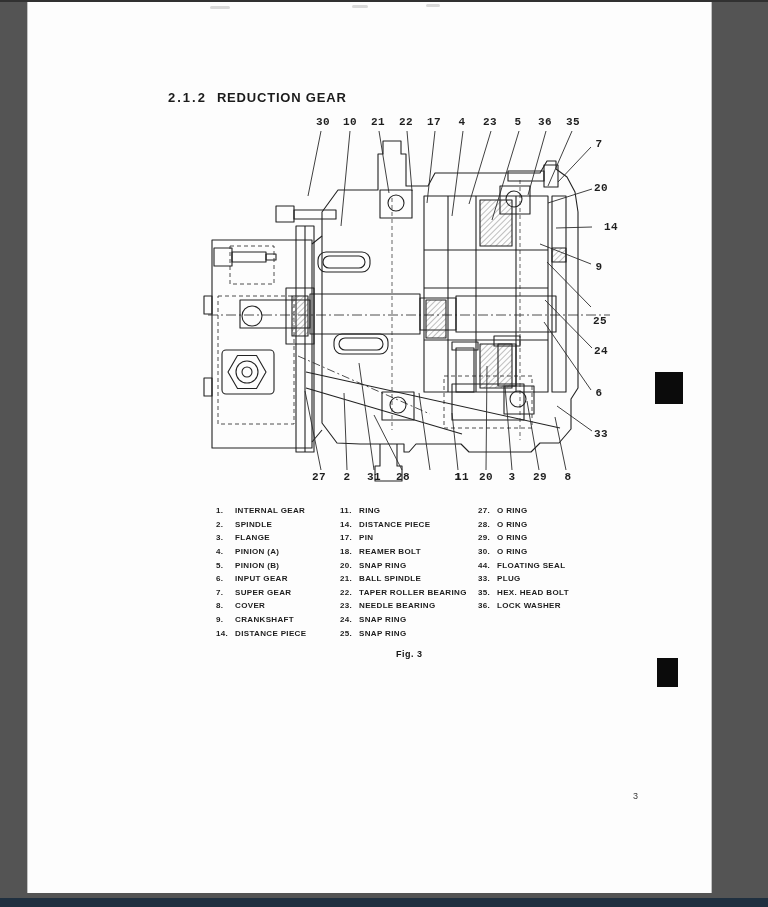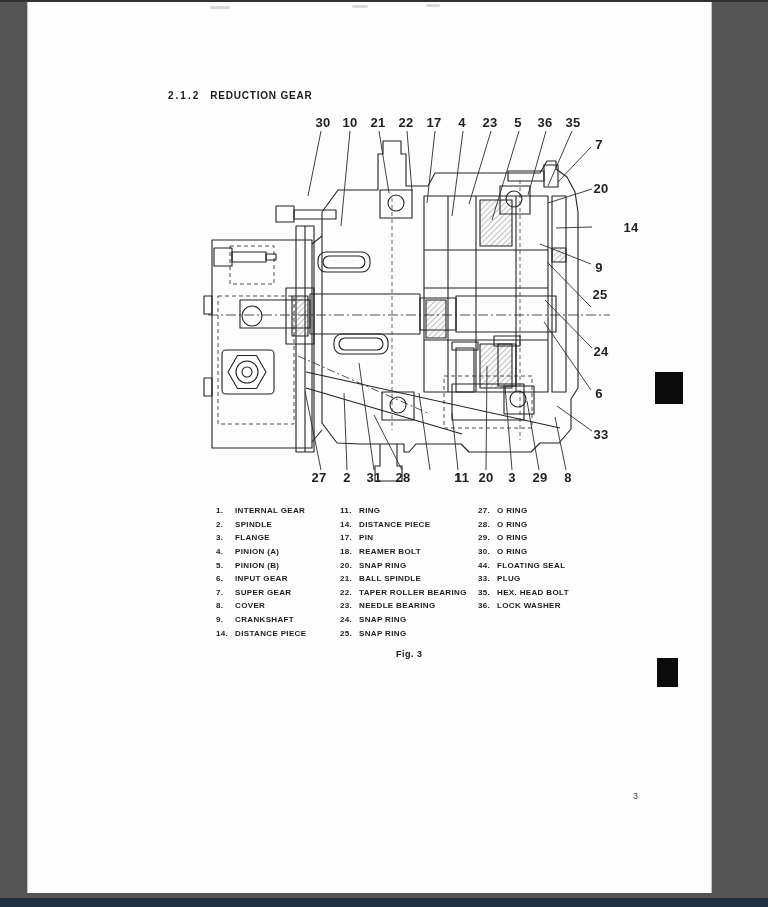--- a/index.html
+++ b/index.html
@@ -13,35 +13,35 @@
     position:absolute;left:27px;top:2px;width:685px;height:891px;
     background:#fdfdfd;
     border-left:1px solid #c2c2c2;border-right:1px solid #c2c2c2;
     box-sizing:border-box;
   }
   .topline{position:absolute;left:0;top:0;width:768px;height:2px;background:#313131;}
   .bottombar{position:absolute;left:0;top:898px;width:768px;height:9px;background:#203040;}
   .smudge{position:absolute;background:#d9d9d9;border-radius:2px;}
   .artifact{position:absolute;background:#0b0b0b;}
   .section-title{
-    position:absolute;left:168px;top:90px;font-size:10px;font-weight:bold;
+    position:absolute;left:168px;top:90px;font-size:13px;font-weight:bold;
     color:#1b1b1b;white-space:nowrap;
   }
   .section-title .num{letter-spacing:2px;margin-right:10px;}
   .section-title .ttl{letter-spacing:0.8px;}
   .fig-caption{
     position:absolute;left:396px;top:649px;font-size:9px;font-weight:bold;
     color:#161616;letter-spacing:0.5px;
   }
   .page-number{position:absolute;left:633px;top:791px;font-size:9px;color:#3a3a3a;}
   svg.fig{position:absolute;left:0;top:0;pointer-events:none;}
   #callout-layer{position:absolute;inset:0;pointer-events:none;}
   .callout{
     position:absolute;transform:translate(-50%,-50%);
-    font-size:13px;font-weight:bold;color:#1f1f1f;letter-spacing:0.3px;
+    font-size:11px;font-weight:bold;color:#1f1f1f;letter-spacing:0.3px;font-family:Liberation Mono, monospace;
   }
   #parts-columns{position:absolute;inset:0;pointer-events:none;}
   .parts-col{position:absolute;top:504px;}
   .parts-col.c1{left:216px;}
   .parts-col.c2{left:340px;}
   .parts-col.c3{left:478px;}
   .parts-row{
     height:13.6px;display:flex;align-items:center;
     font-size:8px;font-weight:bold;color:#1d1d1d;letter-spacing:0.35px;white-space:nowrap;
   }
@@ -196,23 +196,23 @@
       <span class="callout" style="left: 378px; top: 122px;">21</span>
       <span class="callout" style="left: 406px; top: 122px;">22</span>
       <span class="callout" style="left: 434px; top: 122px;">17</span>
       <span class="callout" style="left: 462px; top: 122px;">4</span>
       <span class="callout" style="left: 490px; top: 122px;">23</span>
       <span class="callout" style="left: 518px; top: 122px;">5</span>
       <span class="callout" style="left: 545px; top: 122px;">36</span>
       <span class="callout" style="left: 573px; top: 122px;">35</span>
       <span class="callout" style="left: 599px; top: 144px;">7</span>
       <span class="callout" style="left: 601px; top: 188px;">20</span>
-      <span class="callout" style="left: 631px; top: 227px;">14</span>
+      <span class="callout" style="left: 611px; top: 227px;">14</span>
       <span class="callout" style="left: 599px; top: 267px;">9</span>
-      <span class="callout" style="left: 600px; top: 294px;">25</span>
+      <span class="callout" style="left: 600px; top: 321px;">25</span>
       <span class="callout" style="left: 601px; top: 351px;">24</span>
       <span class="callout" style="left: 599px; top: 393px;">6</span>
       <span class="callout" style="left: 601px; top: 434px;">33</span>
       <span class="callout" style="left: 319px; top: 477px;">27</span>
       <span class="callout" style="left: 347px; top: 477px;">2</span>
       <span class="callout" style="left: 374px; top: 477px;">31</span>
       <span class="callout" style="left: 403px; top: 477px;">28</span>
       <span class="callout" style="left: 430px; top: 477px; margin-left: 32px;">11</span>
       <span class="callout" style="left: 458px; top: 477px;">1</span>
       <span class="callout" style="left: 486px; top: 477px;">20</span>

